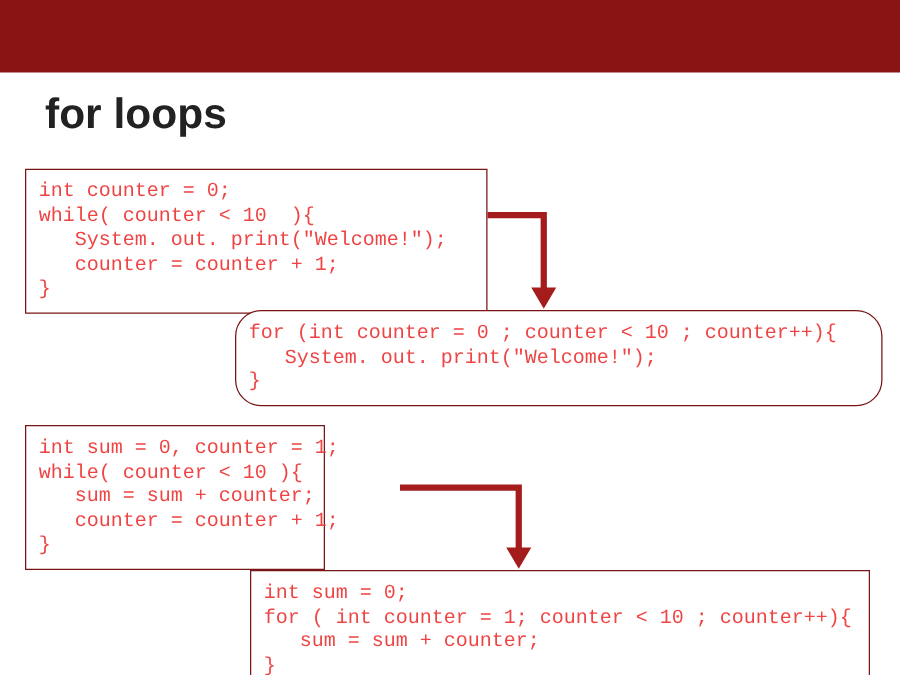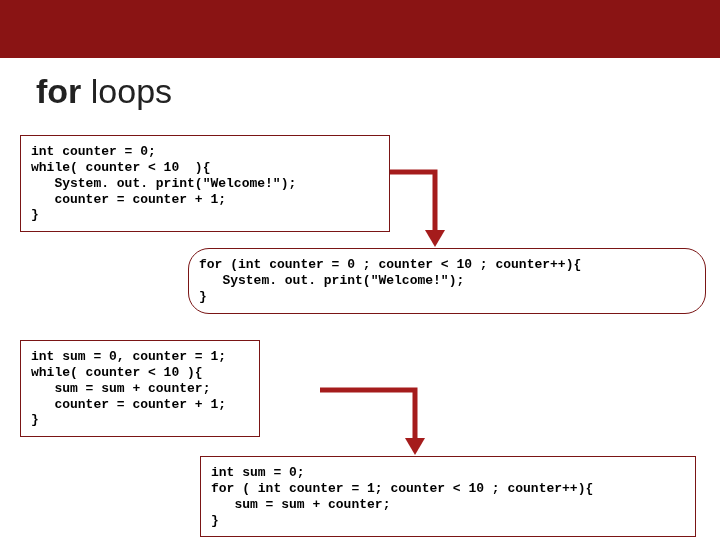--- a/index.html
+++ b/index.html
@@ -15,32 +15,32 @@
     width: 100%;
     height: 58px;
     background: #8a1414;
   }
   .title {
     font-size: 34px;
     padding: 14px 0 18px 36px;
     color: #222;
   }
   .title .bold { font-weight: 700; }
-  .title .thin { font-weight: 400; }
+  .title .thin { font-weight: 700; }
   .codebox {
     position: absolute;
     border: 1.5px solid #7a1515;
     background: #fff;
     padding: 8px 10px;
     font-family: "Courier New", monospace;
-    font-weight: bold;
-    font-size: 13px;
+    font-weight: normal;
+    font-size: 16px;
     line-height: 1.22;
     white-space: pre;
-    color: #000000;
+    color: #ef4444;
   }
   #box1 { left: 20px;  top: 135px; width: 370px; }
   #box2 { left: 188px; top: 248px; width: 518px; border-radius: 21px; }
   #box3 { left: 20px;  top: 340px; width: 240px; }
   #box4 { left: 200px; top: 456px; width: 496px; }
   svg.arrow { position: absolute; overflow: visible; }
 </style>
 </head>
 <body>
 

